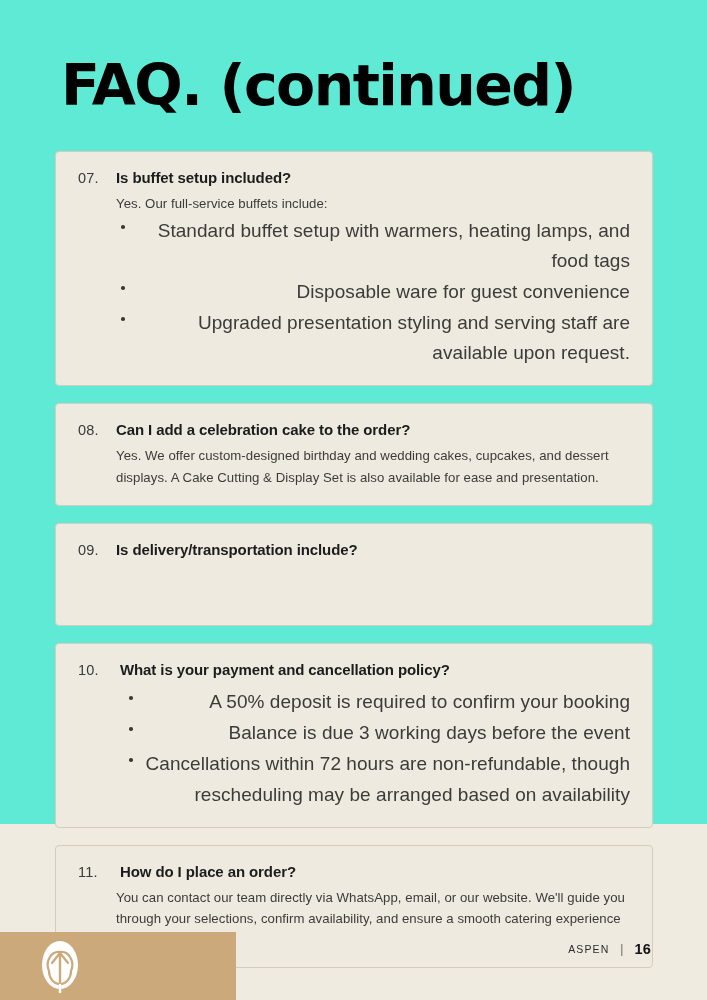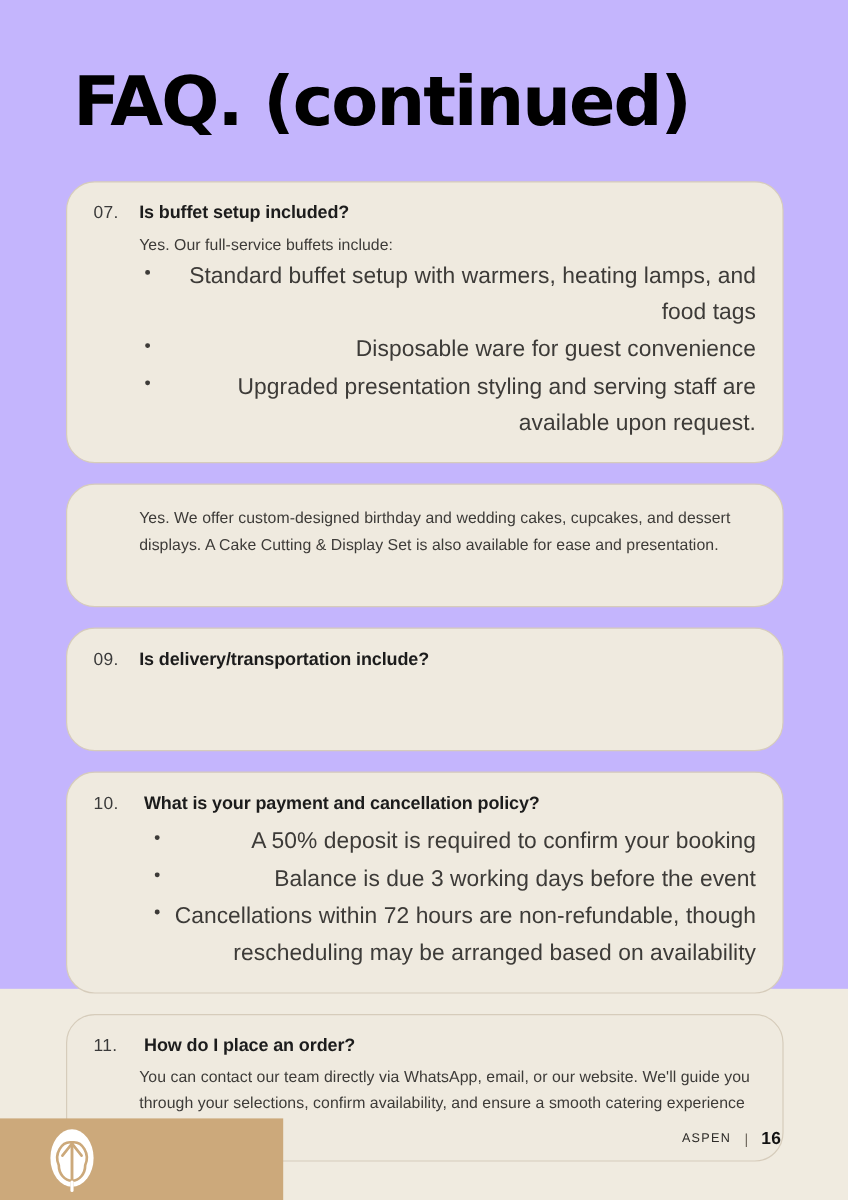--- a/index.html
+++ b/index.html
@@ -14,21 +14,21 @@
     font-family: "Liberation Sans", sans-serif;
     color: #2B2B2B;
     position: relative;
     overflow: hidden;
   }
 
   .page {
     position: relative;
     width: 707px;
     height: 824px;
-    background: #c4b5fd;
+    background: #5eead4;
   }
 
   
   .page-title {
     position: absolute;
     left: 61px;
     top: 56px;
     font-family: "DejaVu Sans", sans-serif;
     font-weight: 700;
     font-size: 57px;
@@ -41,21 +41,21 @@
   
   .faq-list {
     position: absolute;
     left: 55px;
     top: 151px;
     width: 598px;
   }
 
   .faq-card {
     border: 1px solid #D6CCBB;
-    border-radius: 24px;
+    border-radius: 4px;
     background: #EFEADF;
     padding: 17px 22px 16px 22px;
     margin-bottom: 17px;
   }
 
   .faq-head {
     display: flex;
     align-items: baseline;
     gap: 9px;
     margin-bottom: 7px;
@@ -198,20 +198,24 @@
         <p class="faq-answer">Yes. Our full-service buffets include:</p>
         <ul class="faq-bullets">
           <li>Standard buffet setup with warmers, heating lamps, and food tags</li>
           <li>Disposable ware for guest convenience</li>
           <li>Upgraded presentation styling and serving staff are available upon request.</li>
         </ul>
       </div>
     </div>
 
     <div class="faq-card card-08">
+      <div class="faq-head">
+        <span class="faq-num">08.</span>
+        <span class="faq-q">Can I add a celebration cake to the order?</span>
+      </div>
       <div class="faq-body">
         <p class="faq-answer">Yes. We offer custom-designed birthday and wedding cakes, cupcakes, and dessert displays. A Cake Cutting &amp; Display Set is also available for ease and presentation.</p>
       </div>
     </div>
 
     <div class="faq-card card-09">
       <div class="faq-head">
         <span class="faq-num">09.</span>
         <span class="faq-q">Is delivery/transportation include?</span>
       </div>

